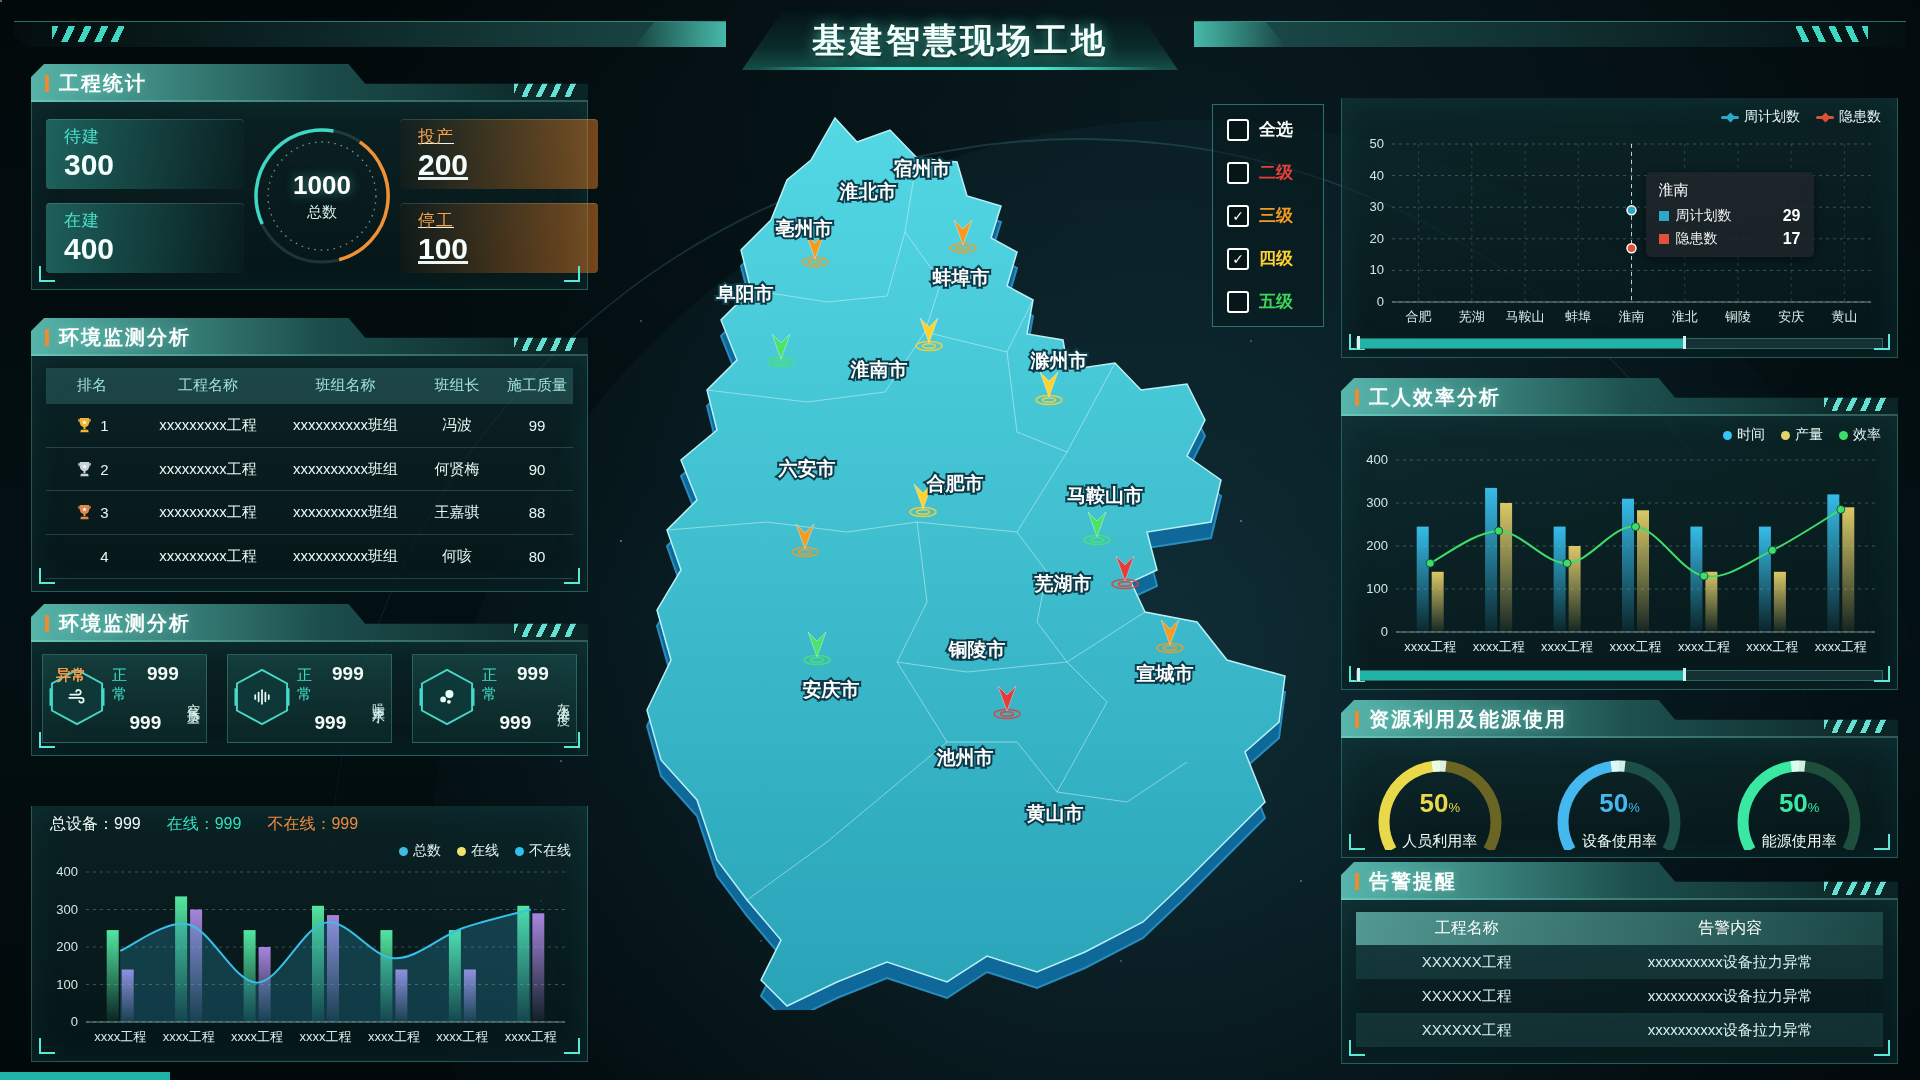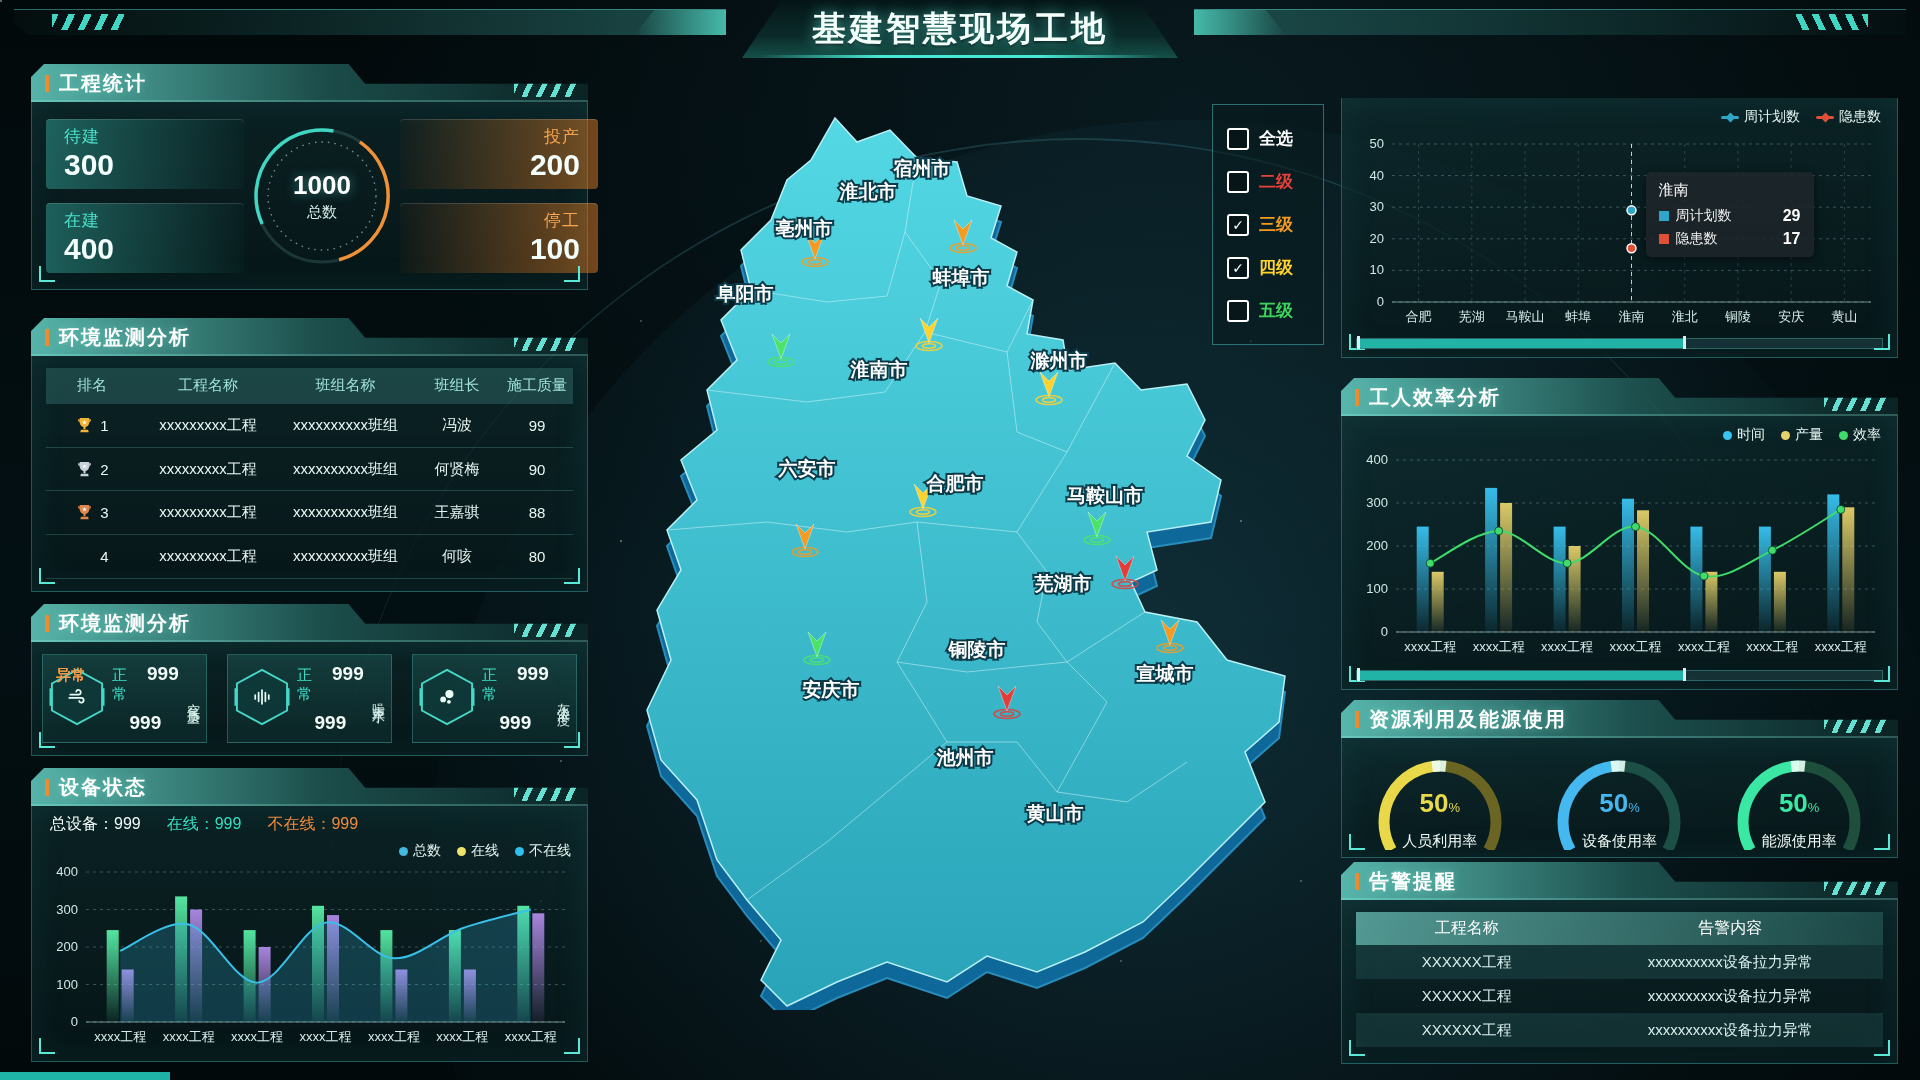--- a/index.html
+++ b/index.html
@@ -13,21 +13,21 @@
   .arcline{position:absolute;left:330px;top:138px;width:1500px;height:1500px;border-radius:50%;
     border-top:2px solid rgba(110,225,235,.16);transform:rotate(-10deg);}
   .stars{position:absolute;left:0;top:0;width:2px;height:2px;background:rgba(255,255,255,.5);border-radius:50%;
     box-shadow:620px 540px rgba(255,255,255,.45),700px 700px rgba(255,255,255,.3),560px 760px rgba(255,255,255,.35),
     1240px 520px rgba(255,255,255,.4),1180px 760px rgba(255,255,255,.3),640px 320px rgba(255,255,255,.3),
     1300px 880px rgba(255,255,255,.35),540px 900px rgba(255,255,255,.3),1120px 960px rgba(255,255,255,.3),
     760px 940px rgba(255,255,255,.25),1250px 340px rgba(255,255,255,.3);}
   .bstrip{position:absolute;left:0;bottom:0;width:170px;height:8px;background:#1fb3a8;}
 
   
-  header{position:absolute;left:0;top:0;width:1920px;height:64px;}
+  header{position:absolute;left:0;top:12px;width:1920px;height:64px;}
   .banner{position:absolute;left:742px;top:0;width:436px;height:58px;
     background:linear-gradient(180deg,#051517 0%,#0b2b2a 62%,#155048 100%);
     clip-path:polygon(9% 0,91% 0,100% 100%,0 100%);}
   .banner::after{content:"";position:absolute;left:4%;right:4%;bottom:0;height:3px;
     background:linear-gradient(90deg,transparent,#49e8d4 30%,#49e8d4 70%,transparent);}
   .banner h1{margin:0;line-height:56px;text-align:center;font-size:34px;letter-spacing:3px;
     color:#f4fffb;text-shadow:0 0 14px rgba(90,235,215,.65),0 2px 2px rgba(0,0,0,.6);}
   .hdeco{position:absolute;top:9px;height:25px;width:712px;
     background:linear-gradient(90deg,rgba(12,36,36,.15),rgba(42,112,106,.6));
     border-top:1px solid rgba(90,220,210,.45);}
@@ -57,21 +57,21 @@
   .p-body::before{content:"";position:absolute;left:7px;bottom:7px;width:14px;height:14px;
     border-left:2px solid #5ae8d8;border-bottom:2px solid #5ae8d8;}
   .p-body::after{content:"";position:absolute;right:7px;bottom:7px;width:14px;height:14px;
     border-right:2px solid #5ae8d8;border-bottom:2px solid #5ae8d8;}
 
   
   #stats-body{position:absolute;inset:14px 14px;display:grid;grid-template-columns:198px 1fr 198px;align-items:center;}
   .scol{display:flex;flex-direction:column;gap:14px;}
   .stat{height:70px;display:flex;flex-direction:column;justify-content:center;padding:0 18px;border-radius:4px;}
   .stat.teal{background:linear-gradient(90deg,rgba(47,152,142,.55),rgba(18,66,62,.12));box-shadow:inset 0 1px 0 rgba(255,255,255,.14);}
-  .stat.orange{background:linear-gradient(270deg,rgba(207,116,35,.55),rgba(78,40,12,.1));align-items:flex-end;box-shadow:inset 0 1px 0 rgba(255,255,255,.14);}
+  .stat.orange{background:linear-gradient(270deg,rgba(207,116,35,.55),rgba(78,40,12,.1));box-shadow:inset 0 1px 0 rgba(255,255,255,.14);text-decoration:underline;}
   .stat .lb{font-size:17px;letter-spacing:1px;}
   .stat.teal .lb{color:#4ae0c8;} .stat.orange .lb{color:#f8a64e;}
   .stat .vl{font-size:30px;font-weight:700;color:#f2fffc;line-height:1.15;}
   .donwrap{position:relative;display:flex;align-items:center;justify-content:center;}
   .don-c{position:absolute;text-align:center;}
   .don-c .v{font-size:26px;font-weight:700;color:#ffffff;text-shadow:0 0 12px rgba(110,240,220,.5);}
   .don-c .l{font-size:15px;color:#d5efe9;margin-top:2px;}
 
   
   .qt{position:absolute;inset:12px 14px;display:flex;flex-direction:column;font-size:15px;}
@@ -123,21 +123,21 @@
 
   
   .al{position:absolute;inset:12px 14px;display:flex;flex-direction:column;font-size:15px;}
   .al .hd{display:flex;align-items:center;height:33px;color:#ffffff;font-size:16px;
     background:linear-gradient(90deg,rgba(116,206,196,.68),rgba(48,116,110,.45));}
   .al .row{display:flex;align-items:center;height:34px;color:#d6eeec;}
   .al .row:nth-child(even){background:rgba(44,98,98,.32);}
   .al .a0{width:42%;text-align:center;} .al .a1{width:58%;text-align:center;}
 
   
-  #mapfilter{position:absolute;left:1212px;top:104px;width:110px;padding:12px 0;
+  #mapfilter{position:absolute;left:1212px;top:104px;width:110px;padding:3px 0;
     border:1px solid rgba(80,200,195,.5);background:rgba(7,28,30,.55);}
   #mapfilter .frow{display:flex;align-items:center;gap:10px;height:43px;padding-left:14px;cursor:pointer;}
   .cb{width:18px;height:18px;border:2px solid #fff;border-radius:3px;background:rgba(0,0,0,.25);
     display:flex;align-items:center;justify-content:center;font-size:14px;color:#fff;font-weight:700;}
   .flb{font-size:17px;font-weight:700;}
 
   #map{position:absolute;left:585px;top:100px;}
   .city-label{font-family:"Liberation Sans","DejaVu Sans",sans-serif;}
 </style>
 </head>
@@ -496,25 +496,20 @@
               <span class="nv">999</span>
             </div>
           </div>
           <div class="vert">灰尘浓度</div>
         </div>
       </div>
     </div>
 </section>
 
 <section class="panel" style="left:31px;top:768px;height:294px">
-  <div class="p-head">
-    <span class="tick"></span>
-    <span class="t">设备状态</span>
-    <span class="slashes"></span>
-  </div>
   <div class="p-body">
     <div id="dev-sum" class="devsum">
         <span class="white"><span>总设备：</span><span>999</span></span>
         <span class="teal"><span>在线：</span><span>999</span></span>
         <span class="orange"><span>不在线：</span><span>999</span></span>
       </div>
     <div id="dev-lg" class="lg" style="top:36px">
         <span class="it">
           <i class="dot" style="background: rgb(69, 184, 224);"></i>
           <span>总数</span>

